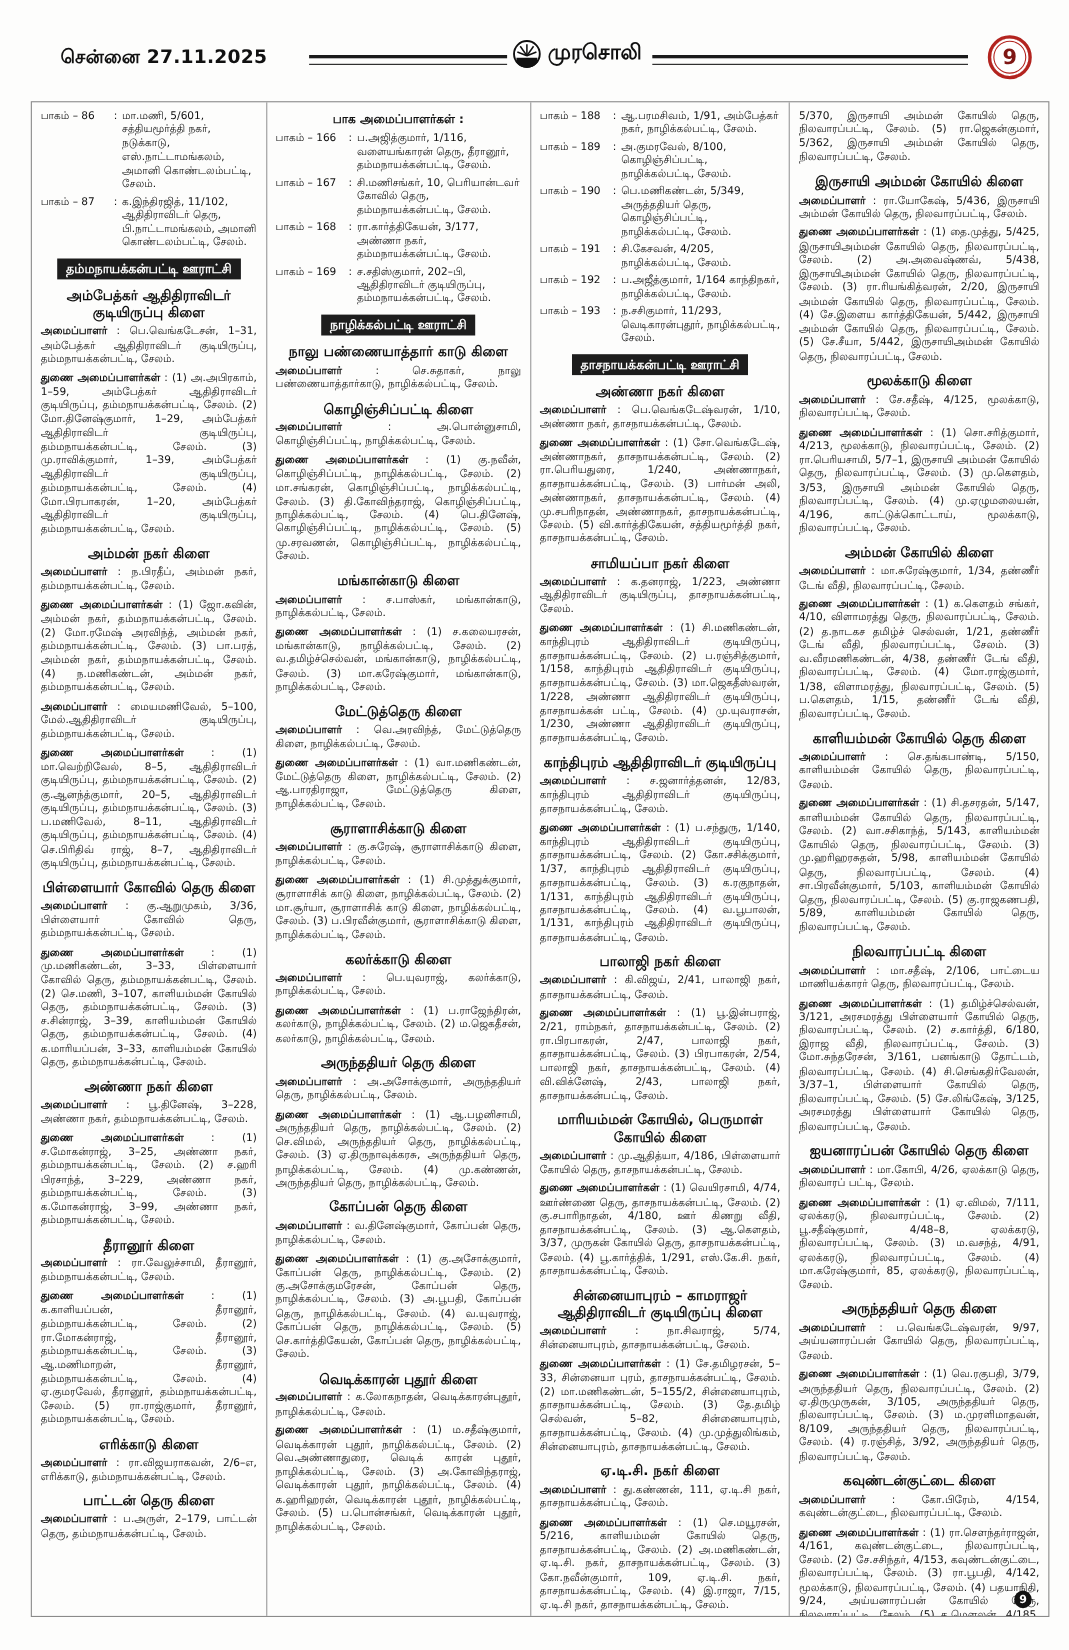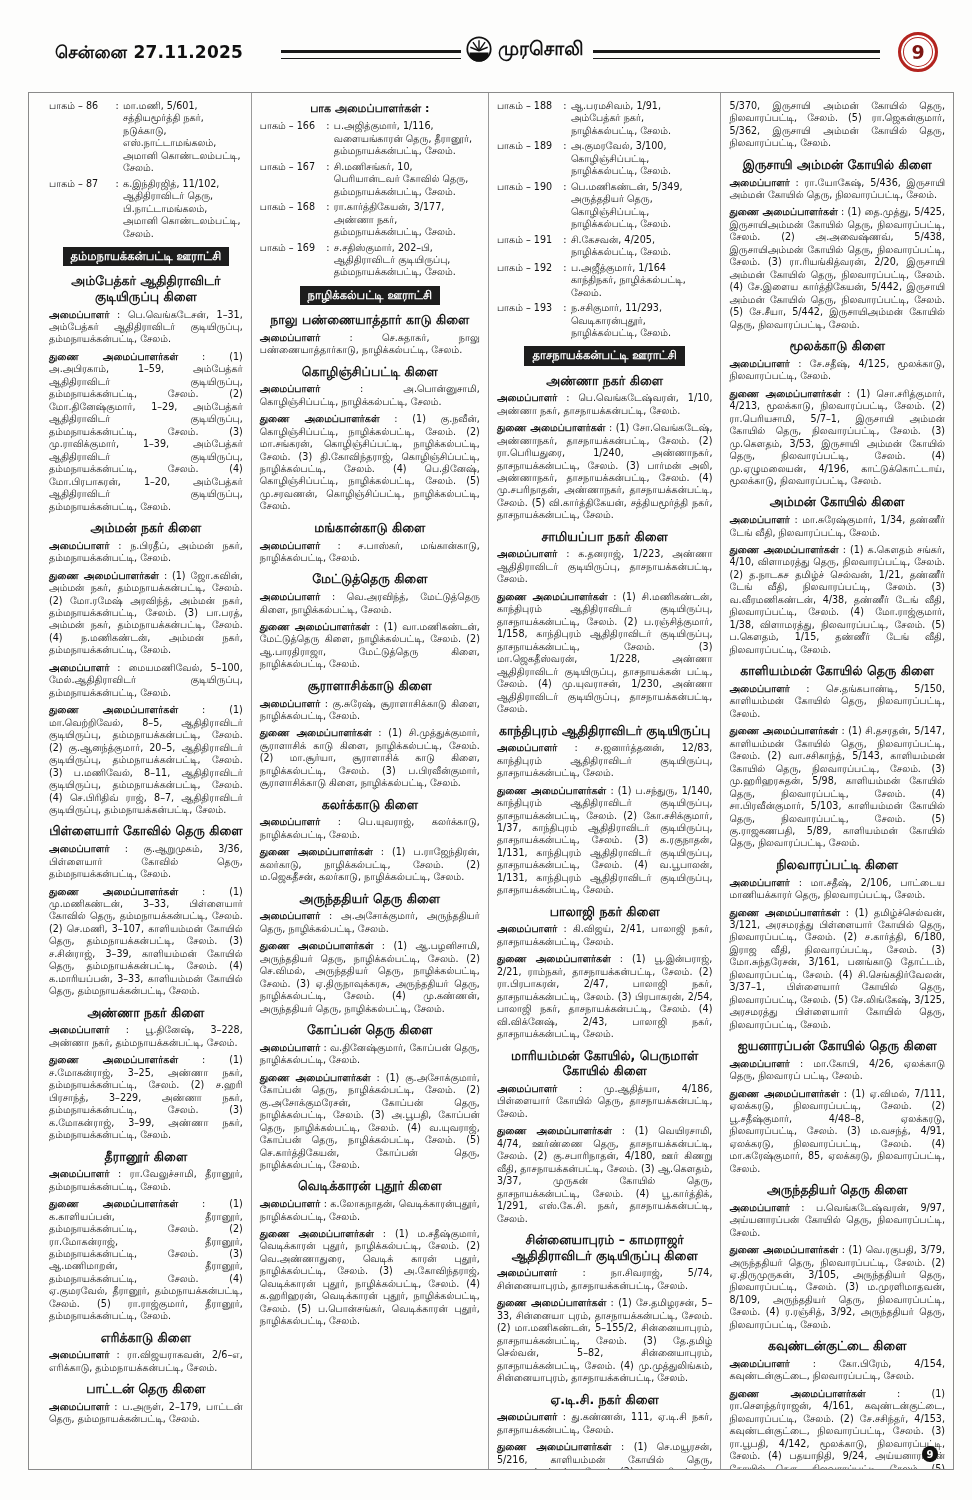--- a/index.html
+++ b/index.html
@@ -22,21 +22,21 @@
     display:flex;align-items:center;justify-content:center;
     font-size:19px;font-weight:700;color:#7e1714;background:#fff;
   }
   
   .content{
     position:absolute;top:92px;left:28px;width:924px;height:1376px;
     border:1px solid #8a8a8a;display:flex;background:#fdfdfc;
   }
   .col{height:100%;padding:7px 8px 6px 8px;box-sizing:border-box;overflow:hidden;}
   .col+.col{border-left:1px solid #9a9a9a;}
-  .col1{width:23%;margin-left:12px;}
+  .col1{width:23%;}
   .col2{width:26%;}
   .col3{width:25.5%;}
   .col4{width:25.5%;}
   
   .col{font-size:9.6px;line-height:1.3;}
   .sec{
     background:#1d1d1d;color:#fff;font-weight:700;font-size:11.5px;line-height:1.4;
     text-align:center;width:fit-content;max-width:100%;margin:7px auto 5px auto;padding:1px 8px 2px 8px;
   }
   .branch{text-align:center;font-weight:700;font-size:12.5px;margin:7px 0 4px 0;line-height:1.25;}
@@ -139,20 +139,21 @@
           <span class="ptext">ச.சதிஸ்குமார், 202–பி, ஆதிதிராவிடர் குடியிருப்பு, தம்மநாயக்கன்பட்டி, சேலம்.</span>
         </div>
         <div class="sec">நாழிக்கல்பட்டி ஊராட்சி</div>
         <div class="branch">நாலு பண்ணையாத்தார் காடு கிளை</div>
         <div class="para"><b>அமைப்பாளர்</b><span> : செ.சுதாகர், நாலு பண்ணையாத்தார்காடு, நாழிக்கல்பட்டி, சேலம்.</span></div>
         <div class="branch">கொழிஞ்சிப்பட்டி கிளை</div>
         <div class="para"><b>அமைப்பாளர்</b><span> : அ.பொன்னுசாமி, கொழிஞ்சிப்பட்டி, நாழிக்கல்பட்டி, சேலம்.</span></div>
         <div class="para"><b>துணை அமைப்பாளர்கள்</b><span> : (1) கு.நவீன், கொழிஞ்சிப்பட்டி, நாழிக்கல்பட்டி, சேலம். (2) மா.சங்கரன், கொழிஞ்சிப்பட்டி, நாழிக்கல்பட்டி, சேலம். (3) தி.கோவிந்தராஜ், கொழிஞ்சிப்பட்டி, நாழிக்கல்பட்டி, சேலம். (4) பெ.தினேஷ், கொழிஞ்சிப்பட்டி, நாழிக்கல்பட்டி, சேலம். (5) மு.சரவணன், கொழிஞ்சிப்பட்டி, நாழிக்கல்பட்டி, சேலம்.</span></div>
         <div class="branch">மங்கான்காடு கிளை</div>
         <div class="para"><b>அமைப்பாளர்</b><span> : ச.பாஸ்கர், மங்கான்காடு, நாழிக்கல்பட்டி, சேலம்.</span></div>
+        <div class="para"><b>துணை அமைப்பாளர்கள்</b><span> : (1) ச.கலையரசன், மங்கான்காடு, நாழிக்கல்பட்டி, சேலம். (2) வ.தமிழ்ச்செல்வன், மங்கான்காடு, நாழிக்கல்பட்டி, சேலம். (3) மா.கரேஷ்குமார், மங்கான்காடு, நாழிக்கல்பட்டி, சேலம்.</span></div>
         <div class="branch">மேட்டுத்தெரு கிளை</div>
         <div class="para"><b>அமைப்பாளர்</b><span> : வெ.அரவிந்த், மேட்டுத்தெரு கிளை, நாழிக்கல்பட்டி, சேலம்.</span></div>
         <div class="para"><b>துணை அமைப்பாளர்கள்</b><span> : (1) வா.மணிகண்டன், மேட்டுத்தெரு கிளை, நாழிக்கல்பட்டி, சேலம். (2) ஆ.பாரதிராஜா, மேட்டுத்தெரு கிளை, நாழிக்கல்பட்டி, சேலம்.</span></div>
         <div class="branch">சூராளாசிக்காடு கிளை</div>
         <div class="para"><b>அமைப்பாளர்</b><span> : கு.சுரேஷ், சூராளாசிக்காடு கிளை, நாழிக்கல்பட்டி, சேலம்.</span></div>
         <div class="para"><b>துணை அமைப்பாளர்கள்</b><span> : (1) சி.முத்துக்குமார், சூராளாசிக் காடு கிளை, நாழிக்கல்பட்டி, சேலம். (2) மா.சூர்யா, சூராளாசிக் காடு கிளை, நாழிக்கல்பட்டி, சேலம். (3) ப.பிரவீன்குமார், சூராளாசிக்காடு கிளை, நாழிக்கல்பட்டி, சேலம்.</span></div>
         <div class="branch">கலர்க்காடு கிளை</div>
         <div class="para"><b>அமைப்பாளர்</b><span> : பெ.யுவராஜ், கலர்க்காடு, நாழிக்கல்பட்டி, சேலம்.</span></div>
         <div class="para"><b>துணை அமைப்பாளர்கள்</b><span> : (1) ப.ராஜேந்திரன், கலர்காடு, நாழிக்கல்பட்டி, சேலம். (2) ம.ஜெகதீசன், கலர்காடு, நாழிக்கல்பட்டி, சேலம்.</span></div>
         <div class="branch">அருந்ததியர் தெரு கிளை</div>
@@ -167,21 +168,21 @@
       </div>
       <div class="col col3">
         <div class="pt">
           <span class="plabel">பாகம் – 188</span>
           <span class="pcolon">:</span>
           <span class="ptext">ஆ.பரமசிவம், 1/91, அம்பேத்கர் நகர், நாழிக்கல்பட்டி, சேலம்.</span>
         </div>
         <div class="pt">
           <span class="plabel">பாகம் – 189</span>
           <span class="pcolon">:</span>
-          <span class="ptext">அ.குமரவேல், 3/100, கொழிஞ்சிப்பட்டி, நாழிக்கல்பட்டி, சேலம்.</span>
+          <span class="ptext">அ.குமரவேல், 8/100, கொழிஞ்சிப்பட்டி, நாழிக்கல்பட்டி, சேலம்.</span>
         </div>
         <div class="pt">
           <span class="plabel">பாகம் – 190</span>
           <span class="pcolon">:</span>
           <span class="ptext">பெ.மணிகண்டன், 5/349, அருத்ததியர் தெரு, கொழிஞ்சிப்பட்டி, நாழிக்கல்பட்டி, சேலம்.</span>
         </div>
         <div class="pt">
           <span class="plabel">பாகம் – 191</span>
           <span class="pcolon">:</span>
           <span class="ptext">சி.கேசவன், 4/205, நாழிக்கல்பட்டி, சேலம்.</span>

